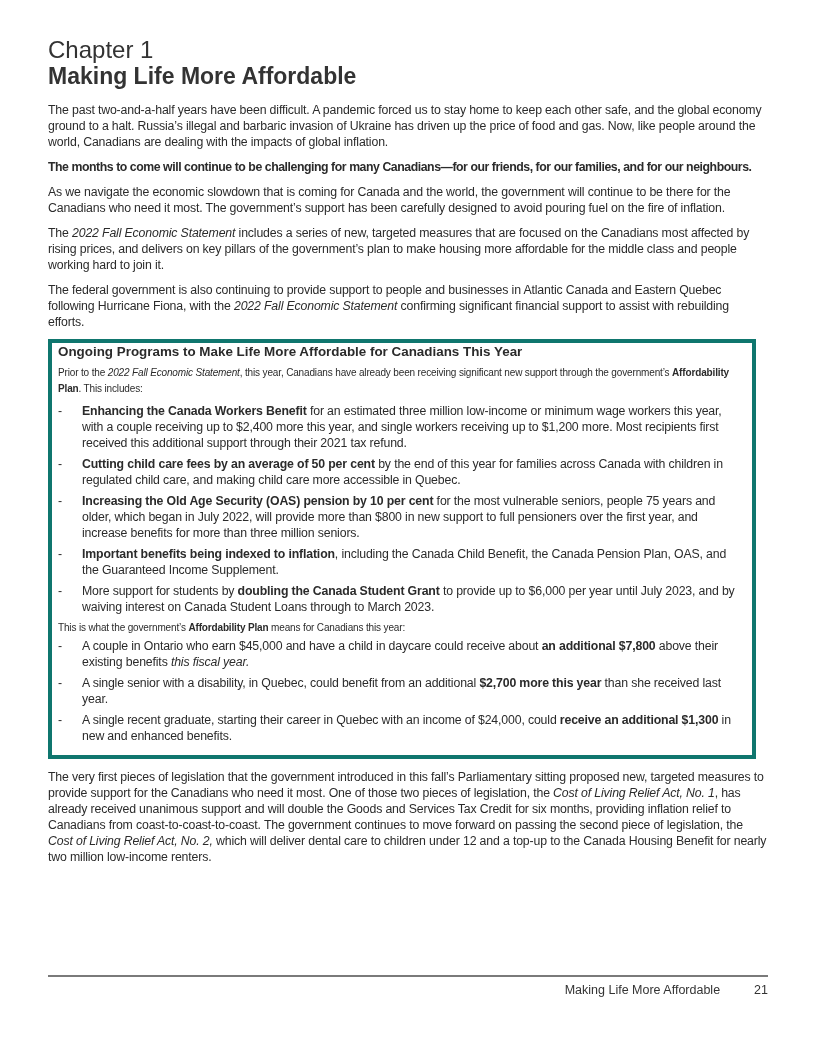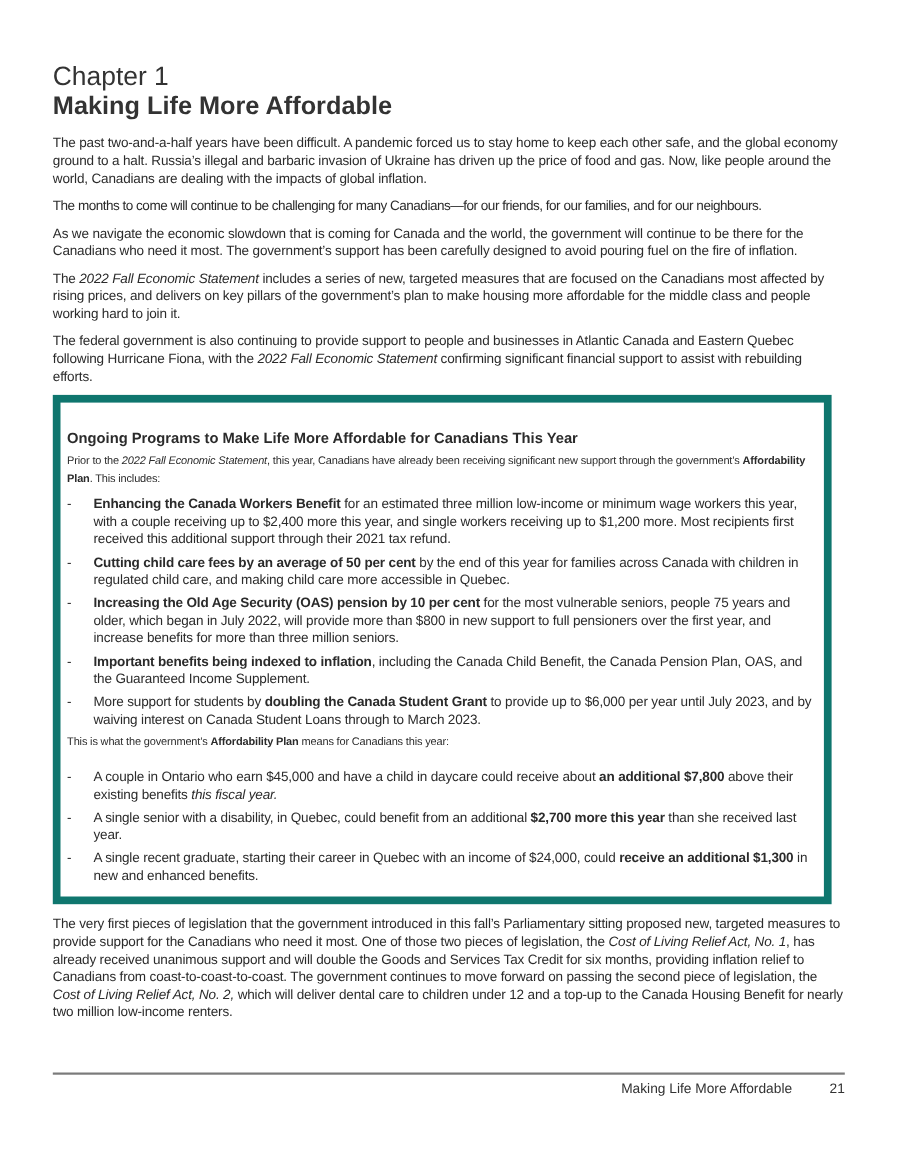--- a/index.html
+++ b/index.html
@@ -1,29 +1,29 @@
 <!DOCTYPE html>
 <html><head>
 <meta charset="utf-8">
 <style>
   html, body { margin:0; padding:0; background:#ffffff; }
   body { width:816px; height:1056px; position:relative; overflow:hidden;
          font-family:"Liberation Sans", "DejaVu Sans", sans-serif; color:#2b2b2b; }
-  .page { position:absolute; left:48px; top:56px; width:720px; }
+  .page { position:absolute; left:48px; top:36px; width:720px; }
   .chapter-label { font-size:24px; line-height:27px; font-weight:normal; color:#333; margin:0; }
   .chapter-title { font-size:23px; line-height:27px; font-weight:bold; color:#333; margin:0 0 12px 0; }
   p.body { font-size:12.3px; line-height:16px; margin:0 0 9px 0; letter-spacing:-0.15px; }
-  p.tight { letter-spacing:-0.45px; }
-  .box { border:7px solid #0f766e; margin:6px 12px 10px 0; padding:24px 6px 6px 6px; }
+  p.tight { letter-spacing:-0.45px;font-weight:bold; }
+  .box { border:4px solid #0f766e; margin:6px 12px 10px 0; padding:0 6px 6px 6px; }
   .box h3 { font-size:13.4px; line-height:17px; margin:0 0 5px 0; font-weight:bold; color:#2b2b2b; }
   .box p { font-size:10px; line-height:16px; margin:0 0 6px 0; letter-spacing:-0.15px; }
   .box ul { list-style:none; margin:0 0 5px 0; padding:0; }
   .box li { position:relative; padding-left:24px; font-size:12.3px; line-height:16px; margin:0 0 5px 0; letter-spacing:-0.15px; }
   .box li .dash { position:absolute; left:0; top:0; }
-  .box p.mid { margin:0 0 15px 0; }
+  .box p.mid { margin:0 0 2px 0; }
   h2.section { font-size:21px; line-height:26px; font-weight:normal; margin:14px 0 8px 0; color:#333; }
   .footer-rule { position:absolute; left:48px; top:975px; width:720px; height:2px; background:#7a7a7a; }
   .footer { position:absolute; top:983px; right:48px; font-size:12.5px; color:#333; display:flex; gap:34px; }
   b { font-weight:bold; }
   i { font-style:italic;text-align:center; }
 </style>
 </head>
 <body>
 
 <div class="page">

